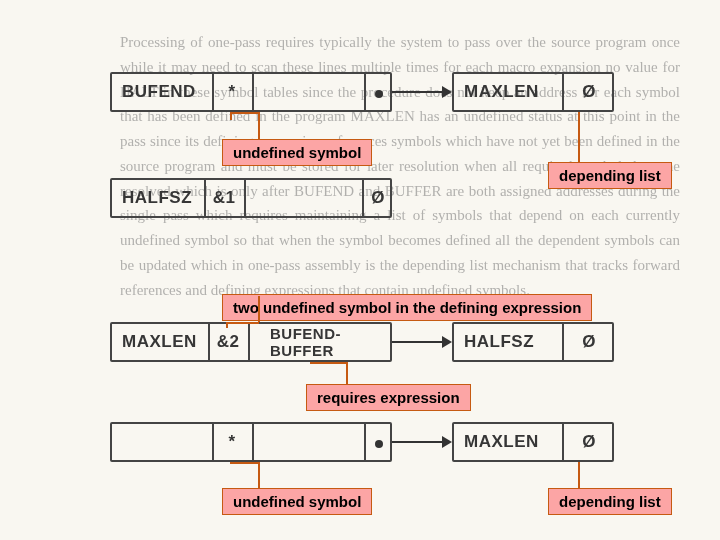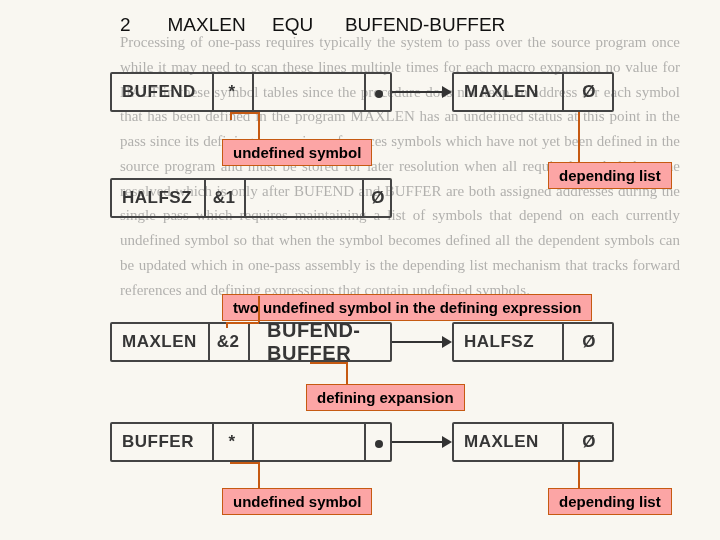--- a/index.html
+++ b/index.html
@@ -126,21 +126,20 @@
     border-left: 10px solid #333;
   }
 </style>
 </head>
 <body>
 
 <div class="bgtext">Processing of one-pass requires typically the system to pass over the source program once while it may need to scan these lines multiple times for each macro expansion no value for HALT in these symbol tables since the procedure does not keep an address for each symbol that has been defined in the program MAXLEN has an undefined status at this point in the pass since its defining expression references symbols which have not yet been defined in the source program and must be stored for later resolution when all required symbols become resolved which is only after BUFEND and BUFFER are both assigned addresses during the single pass which requires maintaining a list of symbols that depend on each currently undefined symbol so that when the symbol becomes defined all the dependent symbols can be updated which in one-pass assembly is the depending list mechanism that tracks forward references and defining expressions that contain undefined symbols.</div>
 
 <div class="content">
 
-  <div class="header">2       MAXLEN     EQU      BUFEND-BUFFER</div>
 
   <div class="rec r1a">
     <div class="cell" style="left:0; width:100px;">BUFEND</div>
     <div class="vline" style="left:100px;"></div>
     <div class="cell" style="left:100px; width:40px; justify-content:center;">*</div>
     <div class="vline" style="left:140px;"></div>
     <div class="vline" style="left:252px;"></div>
     <div class="dot" style="left:263px; top:16px;"></div>
   </div>
 
@@ -160,54 +159,53 @@
     <div class="vline" style="left:132px;"></div>
     <div class="vline" style="left:250px;"></div>
     <div class="cell" style="left:250px; width:32px; justify-content:center;">Ø</div>
   </div>
 
   <div class="rec r3a">
     <div class="cell" style="left:0; width:96px;">MAXLEN</div>
     <div class="vline" style="left:96px;"></div>
     <div class="cell" style="left:96px; width:40px; justify-content:center;">&amp;2</div>
     <div class="vline" style="left:136px;"></div>
-    <div class="cell" style="left:152px; width:146px; padding-left:3px; font-size:20px;">BUFEND-BUFFER</div>
+    <div class="cell" style="left:136px; width:146px; padding-left:22px; font-size:15px;">BUFEND-BUFFER</div>
   </div>
 
   <div class="arrow-line" style="left:392px; top:341px; width:52px;"></div>
   <div class="arrow-head" style="left:442px; top:336px;"></div>
 
   <div class="rec r3b">
     <div class="cell" style="left:0; width:108px;">HALFSZ</div>
     <div class="vline" style="left:108px;"></div>
     <div class="cell" style="left:108px; width:54px; justify-content:center;">Ø</div>
   </div>
 
   <div class="rec r4a">
-    <div class="cell" style="left:0; width:100px;">BUFFER</div>
     <div class="vline" style="left:100px;"></div>
     <div class="cell" style="left:100px; width:40px; justify-content:center;">*</div>
     <div class="vline" style="left:140px;"></div>
     <div class="vline" style="left:252px;"></div>
     <div class="dot" style="left:263px; top:16px;"></div>
   </div>
 
   <div class="arrow-line" style="left:392px; top:441px; width:52px;"></div>
   <div class="arrow-head" style="left:442px; top:436px;"></div>
 
   <div class="rec r4b">
     <div class="cell" style="left:0; width:108px;">MAXLEN</div>
     <div class="vline" style="left:108px;"></div>
     <div class="cell" style="left:108px; width:54px; justify-content:center;">Ø</div>
   </div>
 
   <div class="lbl l-und1">undefined symbol</div>
   <div class="lbl l-dep1">depending list</div>
   <div class="lbl l-two">two undefined symbol in the defining expression</div>
-  <div class="lbl l-def">defining expansion</div>
+  <div class="lbl l-def">requires expression</div>
   <div class="lbl l-und2">undefined symbol</div>
   <div class="lbl l-dep2">depending list</div>
 
   <div class="ln lv" style="left:258px; top:112px; height:27px;"></div>
   <div class="ln lh" style="left:230px; top:112px; width:29px;"></div>
   <div class="ln lv" style="left:230px; top:112px; height:8px;"></div>
 
   <div class="ln lv" style="left:578px; top:112px; height:50px;"></div>
 
   <div class="ln lv" style="left:258px; top:296px; height:26px;"></div>

